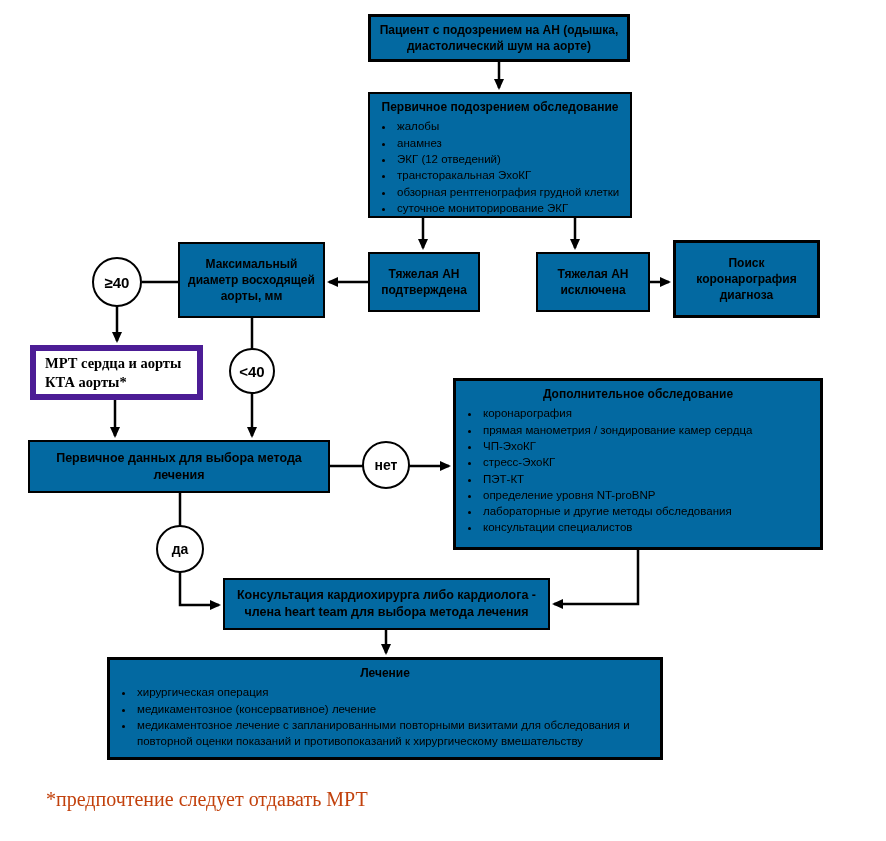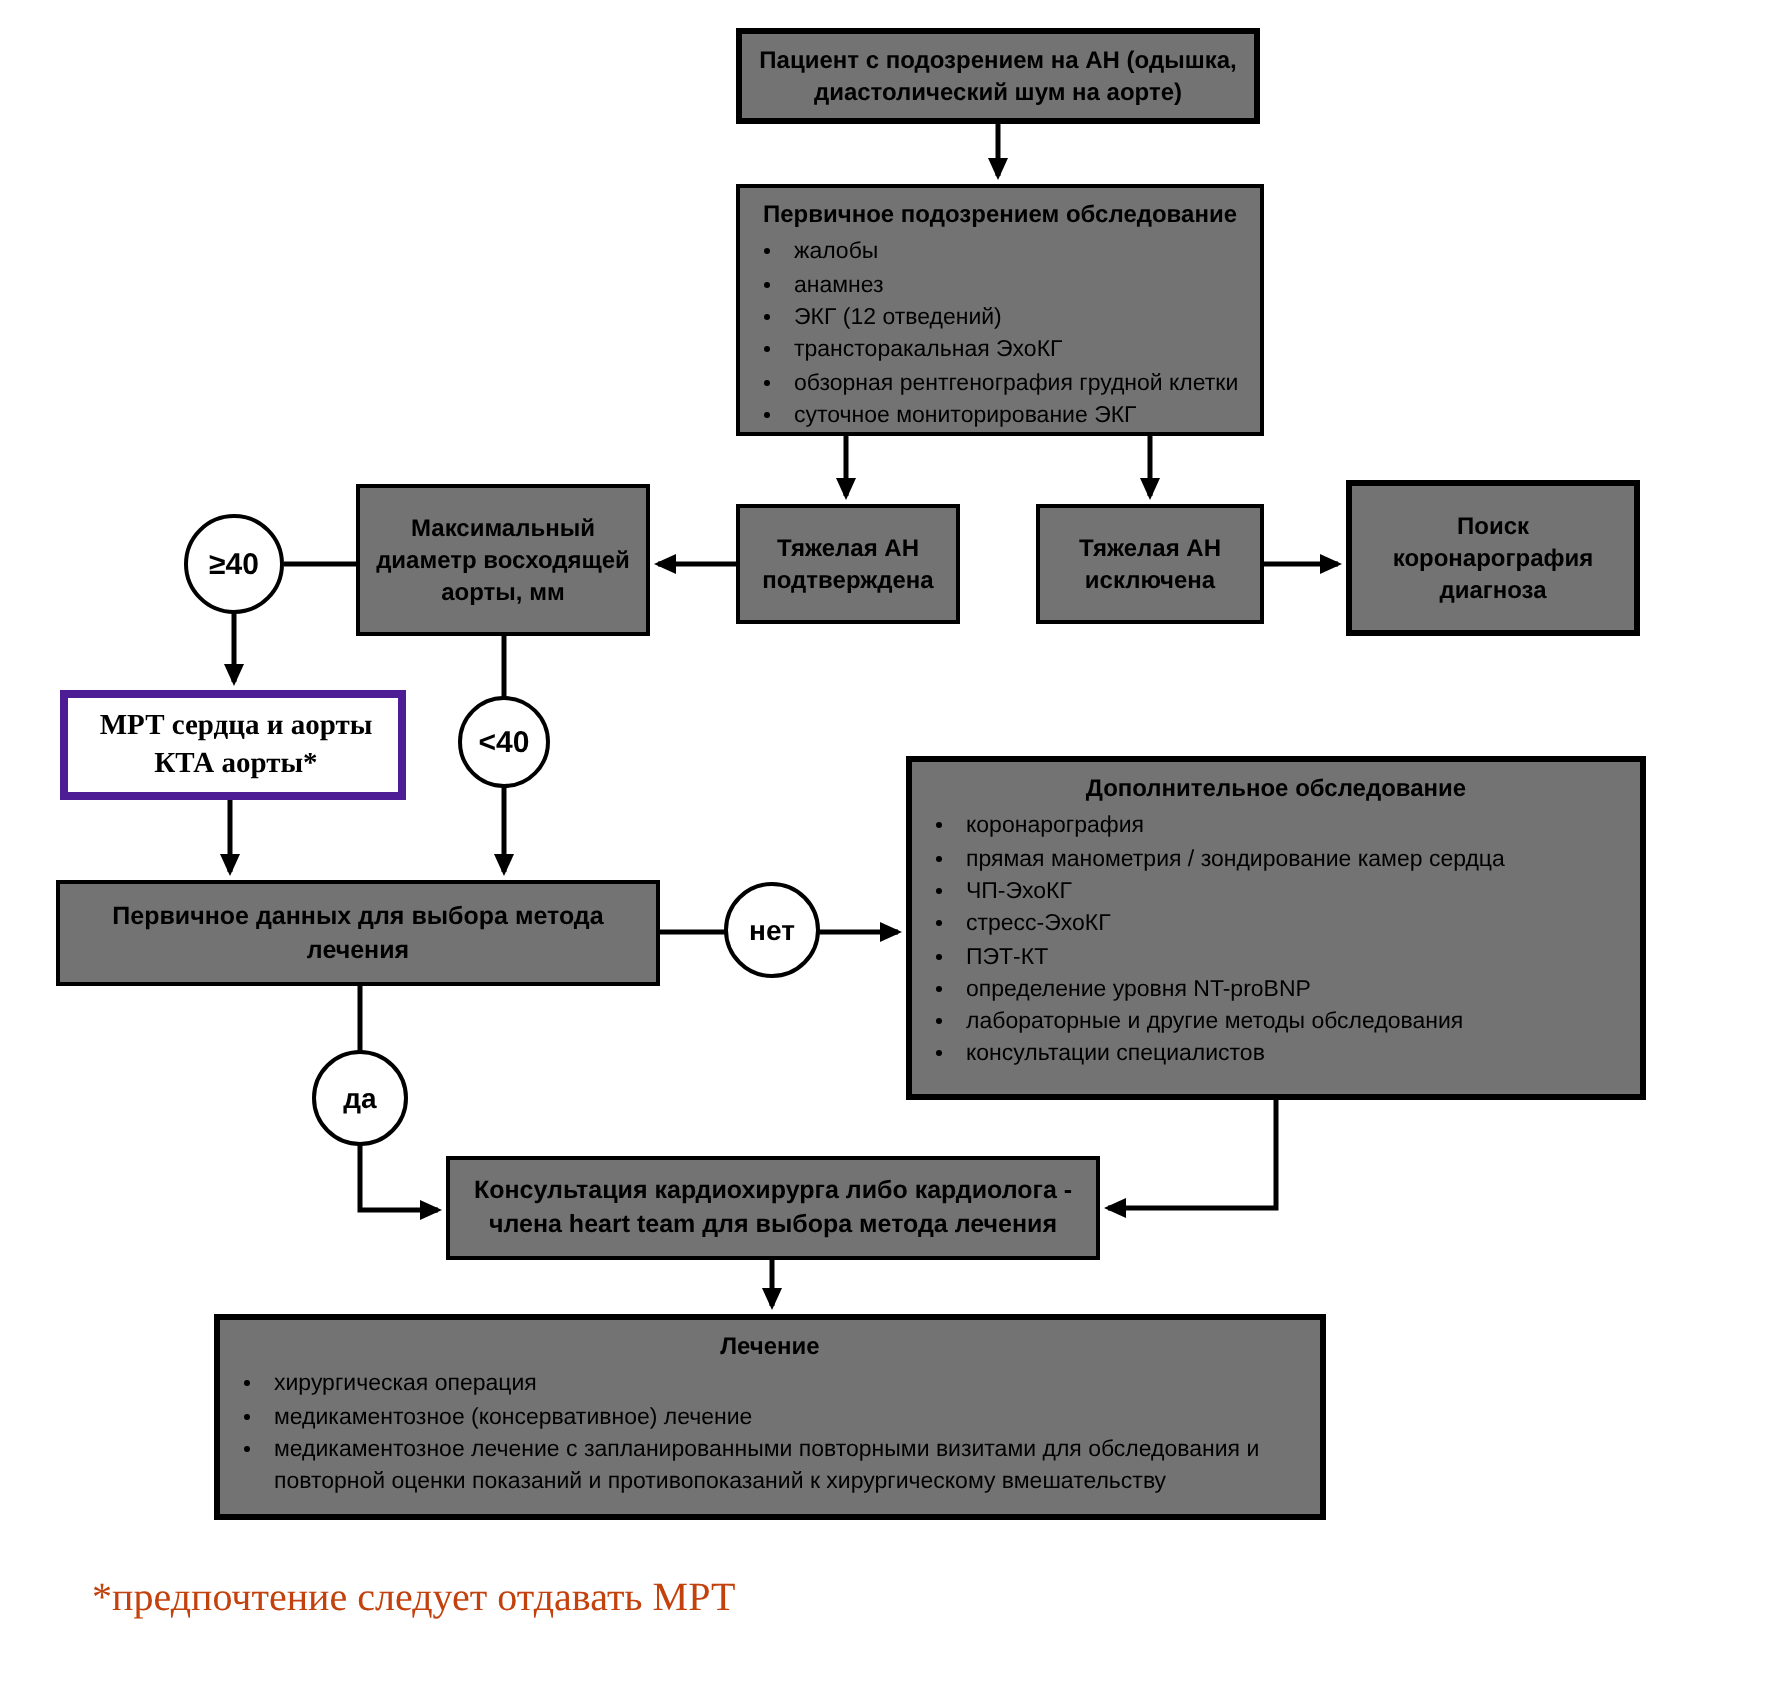--- a/index.html
+++ b/index.html
@@ -2,39 +2,39 @@
 <html><head>
 <meta charset="utf-8">
 <style>
   html,body{margin:0;padding:0;background:#ffffff;}
   .stage{
     position:relative;width:886px;height:841px;background:#ffffff;
     font-family:"Liberation Sans", sans-serif;color:#000;overflow:hidden;
   }
   .connectors{position:absolute;left:0;top:0;width:886px;height:841px;pointer-events:none;}
   .node{
-    position:absolute;border:2px solid #000;background:#737373;box-sizing:border-box;
+    position:absolute;border:2px solid #000;background:#0369a1;box-sizing:border-box;
     display:flex;flex-direction:column;justify-content:center;align-items:center;
     text-align:center;font-size:12px;font-weight:bold;line-height:1.35;padding:2px 4px;
   }
   .node.thick{border-width:3px;}
   .node.listbox{justify-content:flex-start;align-items:stretch;text-align:left;padding:5px 8px 4px 8px;}
   .listbox .box-title{text-align:center;font-weight:bold;margin-bottom:1px;}
   .listbox ul{margin:2px 0 0 0;padding-left:17px;font-weight:normal;font-size:11.5px;line-height:1.42;}
   .listbox li{margin:0;padding-left:2px;}
   .circle{
     position:absolute;border:2.5px solid #000;border-radius:50%;background:#fff;
     box-sizing:border-box;display:flex;align-items:center;justify-content:center;
     font-weight:bold;font-size:15px;
   }
   .serifbox{
-    position:absolute;border:4px solid #4c1d95;background:#fff;box-sizing:border-box;
+    position:absolute;border:6px solid #4c1d95;background:#fff;box-sizing:border-box;
     display:flex;flex-direction:column;justify-content:center;
     font-family:"Liberation Serif", serif;font-weight:bold;font-size:14.5px;
-    line-height:1.3;padding:4px 6px 4px 9px;text-align:center;
+    line-height:1.3;padding:4px 6px 4px 9px;text-align:left;
   }
   .footnote{
     position:absolute;font-family:"Liberation Serif", serif;font-size:20px;
     font-weight:normal;color:#c2410c;white-space:nowrap;
   }
 </style>
 </head>
 <body>
 
 <div class="stage">
@@ -78,21 +78,21 @@
       <li>трансторакальная ЭхоКГ</li>
       <li>обзорная рентгенография грудной клетки</li>
       <li>суточное мониторирование ЭКГ</li>
     </ul>
   </div>
 
   <div class="node" style="left:368px;top:252px;width:112px;height:60px;">
     <span>Тяжелая АН подтверждена</span>
   </div>
 
-  <div class="node" style="left:518px;top:252px;width:114px;height:60px;">
+  <div class="node" style="left:536px;top:252px;width:114px;height:60px;">
     <span>Тяжелая АН исключена</span>
   </div>
 
   <div class="node thick" style="left:673px;top:240px;width:147px;height:78px;">
     <span>Поиск коронарография диагноза</span>
   </div>
 
   <div class="node" style="left:178px;top:242px;width:147px;height:76px;">
     <span>Максимальный диаметр восходящей аорты, мм</span>
   </div>

